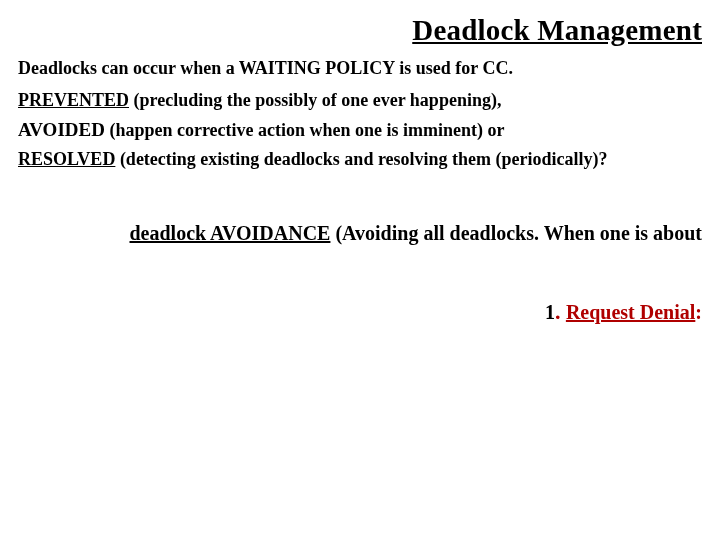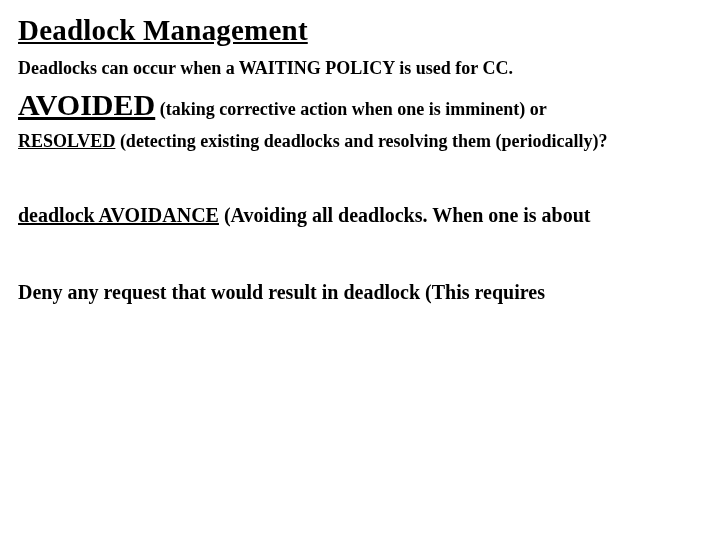--- a/index.html
+++ b/index.html
@@ -6,70 +6,74 @@
     body {
       width: 720px;
       height: 540px;
       background: #ffffff;
       font-family: "Times New Roman", Times, serif;
       color: #000;
       padding: 14px 18px 10px 18px;
       overflow: hidden;
     }
     .title {
-      text-align: left;
+      text-align: right;
       font-size: 29px;
       font-weight: bold;
       text-decoration: underline;
       margin-bottom: 10px;
       letter-spacing: 0.2px;
     }
     .para {
       font-size: 18px;
       font-weight: bold;
       line-height: 1.28;
     }
     .prevented { text-decoration: underline; }
     .avoided {
-      font-size: 30px;
+      font-size: 19px;
       font-weight: bold;
-      text-decoration: underline;
       vertical-align: baseline;
     }
     .line { display: block; margin-top: 9px; }
     .resolved { text-decoration: underline; }
     .section-gap { height: 50px; }
     .avoidance-head { text-decoration: underline; font-weight: bold; }
-    .body-text { font-size: 20px; font-weight: bold; line-height: 1.28; }
+    .body-text { font-size: 20px; font-weight: bold; line-height: 1.28; text-align: right; }
     .indent { padding-left: 28px; display: block; }
     .mid-gap { height: 42px; }
     .red { color: #b00000; }
     .req-denial { text-decoration: underline; }
     .dot { font-size: 22px; }
   </style>
 </head>
 <body>
 
 <div class="title">Deadlock Management</div>
 
 <div class="para">
   <span class="line">Deadlocks can occur when a WAITING POLICY is used for CC.</span>
+  <span class="line">
+    <span class="prevented">PREVENTED</span><span> (precluding the possibly of one ever happening),</span>
+  </span>
   <span class="line" style="margin-top:6px;">
-    <span class="avoided">AVOIDED</span><span> (taking corrective action when one is imminent) or</span>
+    <span class="avoided">AVOIDED</span><span> (happen corrective action when one is imminent) or</span>
   </span>
   <span class="line" style="margin-top:6px;">
     <span class="resolved">RESOLVED</span><span> (detecting existing deadlocks and resolving them (periodically)?</span>
   </span>
 </div>
 
 <div class="section-gap"></div>
 
 <div class="body-text">
   <span>
     <span class="avoidance-head">deadlock AVOIDANCE</span><span> (Avoiding all deadlocks. When one is about</span>
   </span>
 </div>
 
 <div class="mid-gap"></div>
 
 <div class="body-text">
-  <span class="line">Deny any request that would result in deadlock (This requires</span>
+  <span class="line">
+    <span>1</span><span class="red dot">. </span><span class="red req-denial">Request Denial</span><span class="red">:</span>
+  </span>
 </div>
 
 </body></html>

